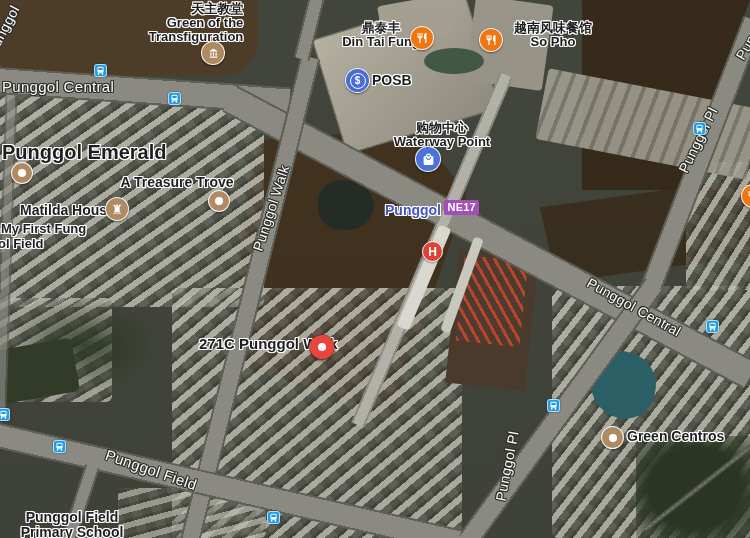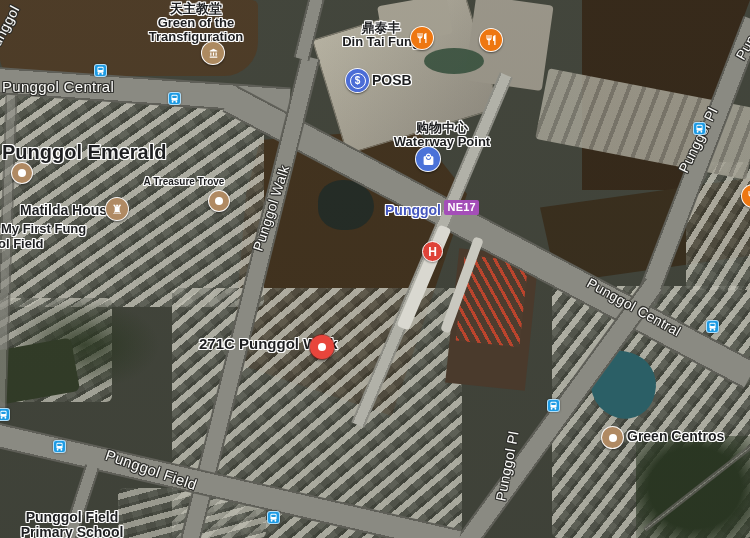--- a/index.html
+++ b/index.html
@@ -107,37 +107,37 @@
 
   <div class="lbl halo-d" style="left:2px;top:80px;font-size:15px;">Punggol Central</div>
   <div class="lbl halo-d rot" style="left:271px;top:208px;--r:-72deg;font-size:14px;">Punggol Walk</div>
   <div class="lbl halo-d rot" style="left:698px;top:140px;--r:-64deg;font-size:14px;">Punggol Pl</div>
   <div class="lbl halo-d rot" style="left:634px;top:307px;--r:29deg;font-size:14px;">Punggol Central</div>
   <div class="lbl halo-d rot" style="left:507px;top:466px;--r:-79deg;font-size:14px;">Punggol Pl</div>
   <div class="lbl halo-d rot" style="left:151px;top:470px;--r:19deg;font-size:15px;">Punggol Field</div>
   <div class="lbl halo-d rot" style="left:3px;top:30px;--r:-62deg;font-size:14px;">Punggol</div>
   <div class="lbl halo-d rot" style="left:757px;top:28px;--r:-60deg;font-size:14px;">Punggol Pl</div>
 
-  <div class="lbl halo-w ctr" style="left:196px;top:2px;">
+  <div class="lbl halo-w ctr" style="left:196px;top:2px;text-align:right;">
     <div>天主教堂</div>
     <div>Green of the</div>
     <div>Transfiguration</div>
   </div>
   <div class="pico" style="left:201px;top:41px;width:24px;height:24px;background:var(--church-tan);">
     <svg width="13" height="13" viewBox="0 0 24 24">
       <path fill="#fff" d="M12 3 5 7v1.5h14V7zM6 10h2.2v6H6zm4.9 0h2.2v6h-2.2zm4.9 0H18v6h-2.2zM5 17.5h14V20H5z"></path>
     </svg>
   </div>
 
   <div class="lbl halo-w" style="left:2px;top:145px;font-size:20px;">Punggol Emerald</div>
   <div class="pico tan" style="left:11px;top:162px;width:22px;height:22px;">
       <span class="pdot"></span>
     </div>
 
-  <div class="lbl halo-w ctr" style="left:184px;top:175px;font-size:10px;">A Treasure Trove</div>
+  <div class="lbl halo-w ctr" style="left:177px;top:175px;font-size:14px;">A Treasure Trove</div>
   <div class="pico tan" style="left:208px;top:190px;width:22px;height:22px;">
       <span class="pdot"></span>
     </div>
 
   <div class="lbl halo-w" style="left:20px;top:203px;font-size:14px;">Matilda House</div>
   <div class="pico tan" style="left:105px;top:197px;width:24px;height:24px;">
     <span class="rook">♜</span>
   </div>
 
   <div class="lbl halo-w" style="left:1px;top:222px;">My First Fung</div>
@@ -157,20 +157,24 @@
     <span class="ring"></span>
     <span class="dollar">$</span>
   </div>
   <div class="lbl halo-w" style="left:372px;top:73px;font-size:14px;">POSB</div>
 
   <div class="pico orange" style="left:479px;top:28px;width:24px;height:24px;">
     <svg width="12" height="12" viewBox="0 0 24 24">
       <path fill="#fff" d="M11 9H9V2H7v7H5V2H3v7c0 2.12 1.66 3.84 3.75 3.97V22h2.5v-9.03C11.34 12.84 13 11.12 13 9V2h-2v7zm5-3v8h2.5v8H21V2c-2.76 0-5 2.24-5 4z"></path>
     </svg>
   </div>
+  <div class="lbl halo-w ctr" style="left:553px;top:21px;">
+    <div>越南风味餐馆</div>
+    <div>So Pho</div>
+  </div>
 
   <div class="lbl halo-w ctr" style="left:442px;top:121px;">
     <div>购物中心</div>
     <div>Waterway Point</div>
   </div>
   <div class="pico" style="left:415px;top:146px;width:26px;height:26px;background:var(--mall-blue);">
     <svg width="13" height="13" viewBox="0 0 24 24">
       <path fill="#fff" d="M19 6h-2c0-2.76-2.24-5-5-5S7 3.24 7 6H5c-1.1 0-2 .9-2 2v12c0 1.1.9 2 2 2h14c1.1 0 2-.9 2-2V8c0-1.1-.9-2-2-2zm-7-3c1.66 0 3 1.34 3 3H9c0-1.66 1.34-3 3-3zm0 10c-2.76 0-5-2.24-5-5h2c0 1.66 1.34 3 3 3s3-1.34 3-3h2c0 2.76-2.24 5-5 5z"></path>
     </svg>
   </div>

